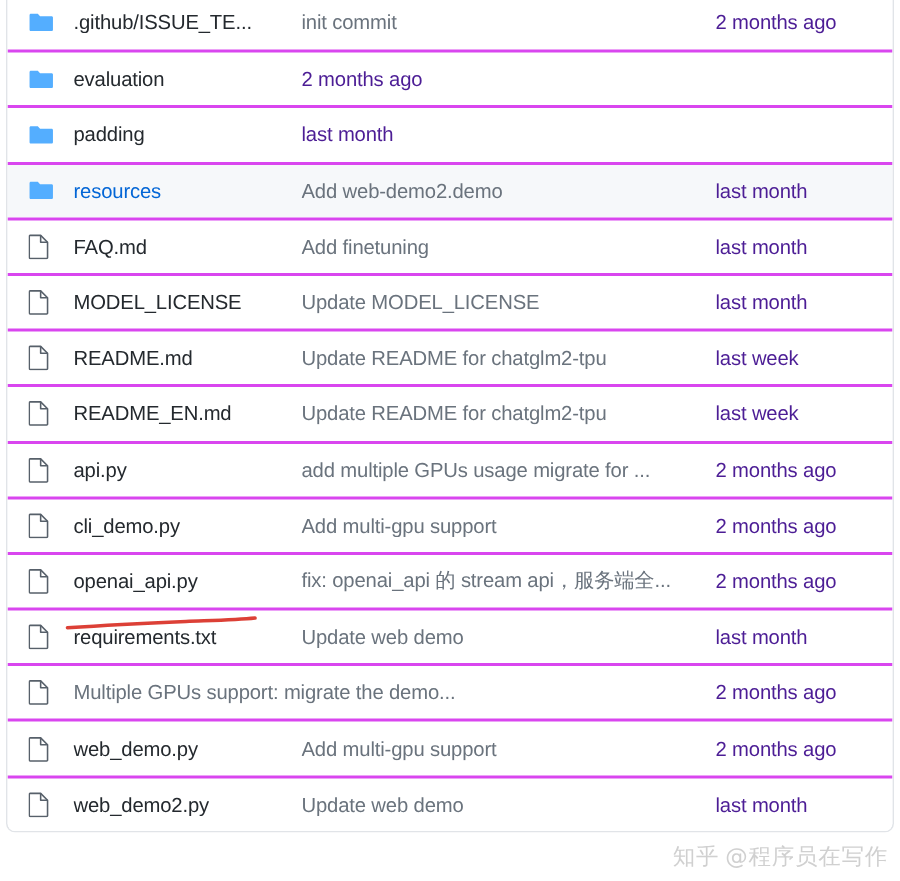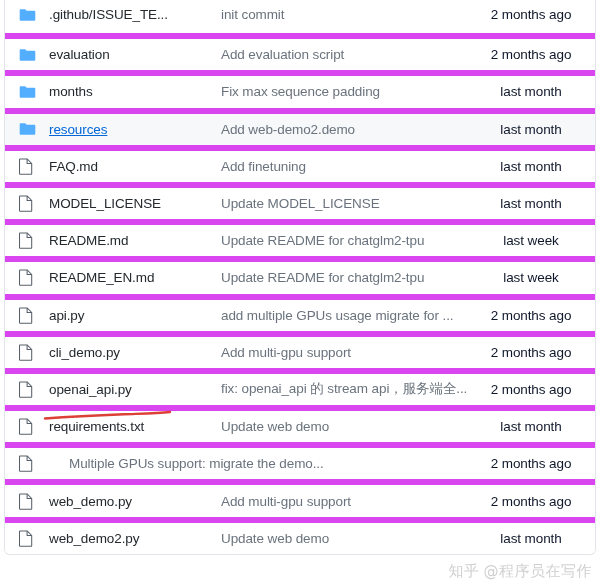--- a/index.html
+++ b/index.html
@@ -35,21 +35,21 @@
     border-radius: 0 0 6px 6px;
     box-sizing: border-box;
     background: #ffffff;
     overflow: hidden;
   }
 
   .file-row {
     display: flex;
     align-items: center;
     height: 37.2px;
-    border-top: 6px solid #d946ef;
+    border-top: 2px solid #d946ef;
     box-sizing: border-box;
     padding: 0 10px 0 14px;
     background: #ffffff;
   }
   .file-row:first-child {
     border-top: none;
   }
   .file-row.hovered {
     background: #f6f8fa;
   }
@@ -72,42 +72,40 @@
     text-overflow: ellipsis;
     letter-spacing: -0.1px;
     position: relative;
   }
   .cell-name .link {
     color: #24292e;
     text-decoration: none;
   }
   .cell-name.is-link .link {
     color: #0366d6;
-    text-decoration: underline;
   }
 
   .cell-message {
     flex: 1 1 auto;
     min-width: 0;
     font-size: 13.5px;
     color: #6a737d;
     white-space: nowrap;
     overflow: hidden;
     text-overflow: ellipsis;
     letter-spacing: -0.1px;
     padding-right: 8px;
-    margin-left: 20px;
   }
 
   .cell-time {
     flex: 0 0 108px;
     width: 108px;
-    text-align: center;
+    text-align: left;
     font-size: 13.5px;
-    color: #0f172a;
+    color: #4c1d95;
     white-space: nowrap;
     letter-spacing: -0.1px;
   }
 
   svg.icon {
     display: block;
   }
 
   
   #annotation-layer {
@@ -152,31 +150,29 @@
         <div class="cell-message">init commit</div>
         <div class="cell-time">2 months ago</div>
       </div>
       <div class="file-row">
         <div class="cell-icon">
           <svg class="icon" width="17" height="14" viewBox="0 0 17 14">
             <path d="M1.6 1.2h4.6l1.5 1.6h7.7c.5 0 .9.4.9.9v8.1c0 .5-.4.9-.9.9H1.6c-.5 0-.9-.4-.9-.9V2.1c0-.5.4-.9.9-.9z" fill="#54aeff"></path>
           </svg>
         </div>
         <div class="cell-name"><span class="link">evaluation</span></div>
-        <div class="cell-message">Add evaluation script</div>
         <div class="cell-time">2 months ago</div>
       </div>
       <div class="file-row">
         <div class="cell-icon">
           <svg class="icon" width="17" height="14" viewBox="0 0 17 14">
             <path d="M1.6 1.2h4.6l1.5 1.6h7.7c.5 0 .9.4.9.9v8.1c0 .5-.4.9-.9.9H1.6c-.5 0-.9-.4-.9-.9V2.1c0-.5.4-.9.9-.9z" fill="#54aeff"></path>
           </svg>
         </div>
-        <div class="cell-name"><span class="link">months</span></div>
-        <div class="cell-message">Fix max sequence padding</div>
+        <div class="cell-name"><span class="link">padding</span></div>
         <div class="cell-time">last month</div>
       </div>
       <div class="file-row hovered">
         <div class="cell-icon">
           <svg class="icon" width="17" height="14" viewBox="0 0 17 14">
             <path d="M1.6 1.2h4.6l1.5 1.6h7.7c.5 0 .9.4.9.9v8.1c0 .5-.4.9-.9.9H1.6c-.5 0-.9-.4-.9-.9V2.1c0-.5.4-.9.9-.9z" fill="#54aeff"></path>
           </svg>
         </div>
         <div class="cell-name is-link"><span class="link">resources</span></div>
         <div class="cell-message">Add web-demo2.demo</div>

